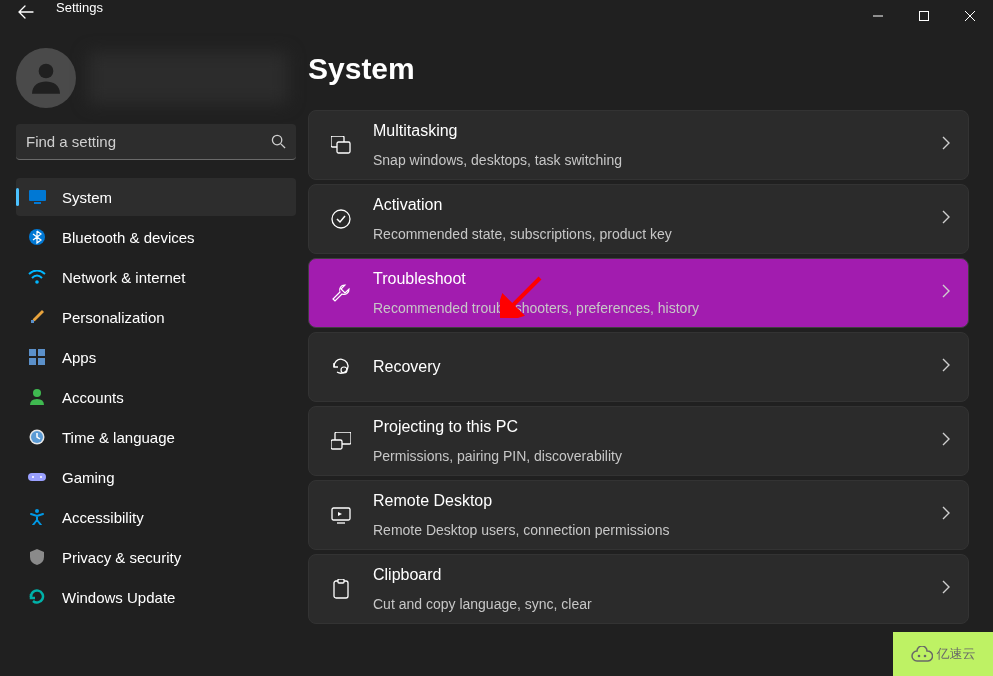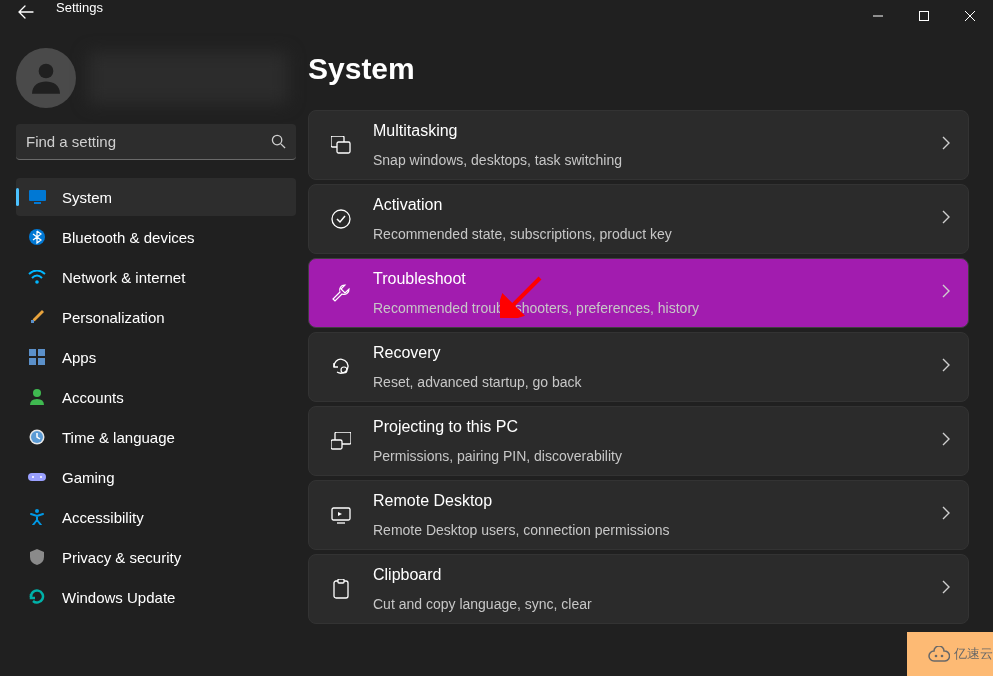--- a/index.html
+++ b/index.html
@@ -201,26 +201,26 @@
   position: absolute;
   left: 500px;
   top: 272px;
   pointer-events: none;
 }
 
 .watermark {
   position: absolute;
   bottom: 0;
   right: 0;
-  width: 86px;
+  width: 100px;
   height: 44px;
-  background: #fdba74;
-  display: flex;
-  align-items: center;
-  justify-content: flex-end;
+  background: #bef264;
+  display: flex;
+  align-items: center;
+  justify-content: center;
   color: #686868;
   font-size: 13px;
 }
 .watermark svg { margin-right: 4px; }
 </style>
 </head>
 <body>
 
 <div class="titlebar">
   <div class="back-btn">
@@ -438,21 +438,20 @@
       <div class="settings-item">
         <span class="item-icon">
           <svg width="20" height="20" viewBox="0 0 20 20">
               <path d="M3 10 A7 7 0 1 1 6 15" stroke="#fff" stroke-width="1.3" fill="none"></path>
               <path d="M3 6 L3 10 L7 10" stroke="#fff" stroke-width="1.3" fill="none"></path>
               <circle cx="13" cy="13" r="3" stroke="#fff" stroke-width="1.2" fill="none"></circle>
             </svg>
         </span>
         <div class="item-text">
           <span class="item-title">Recovery</span>
-          <span class="item-desc">Reset, advanced startup, go back</span>
         </div>
         <span class="chevron">
           <svg width="8" height="14" viewBox="0 0 8 14">
               <path d="M1 1 L7 7 L1 13" stroke="#cfcfcf" stroke-width="1.4" fill="none"></path>
             </svg>
         </span>
       </div>
 
       <div class="settings-item">
         <span class="item-icon">

